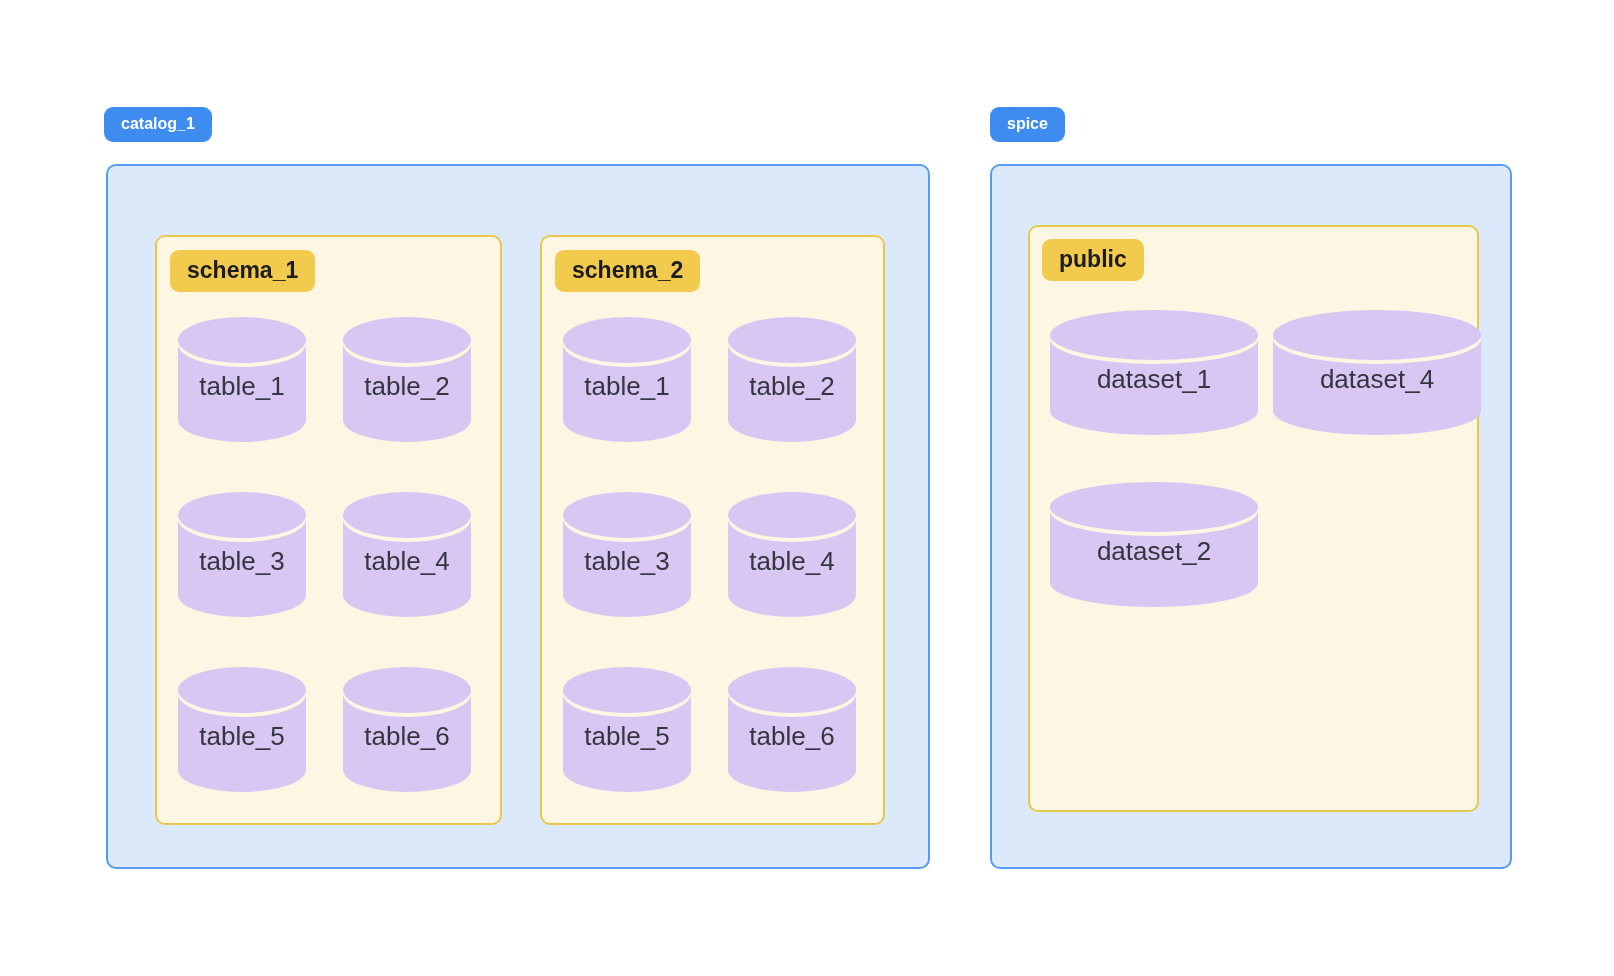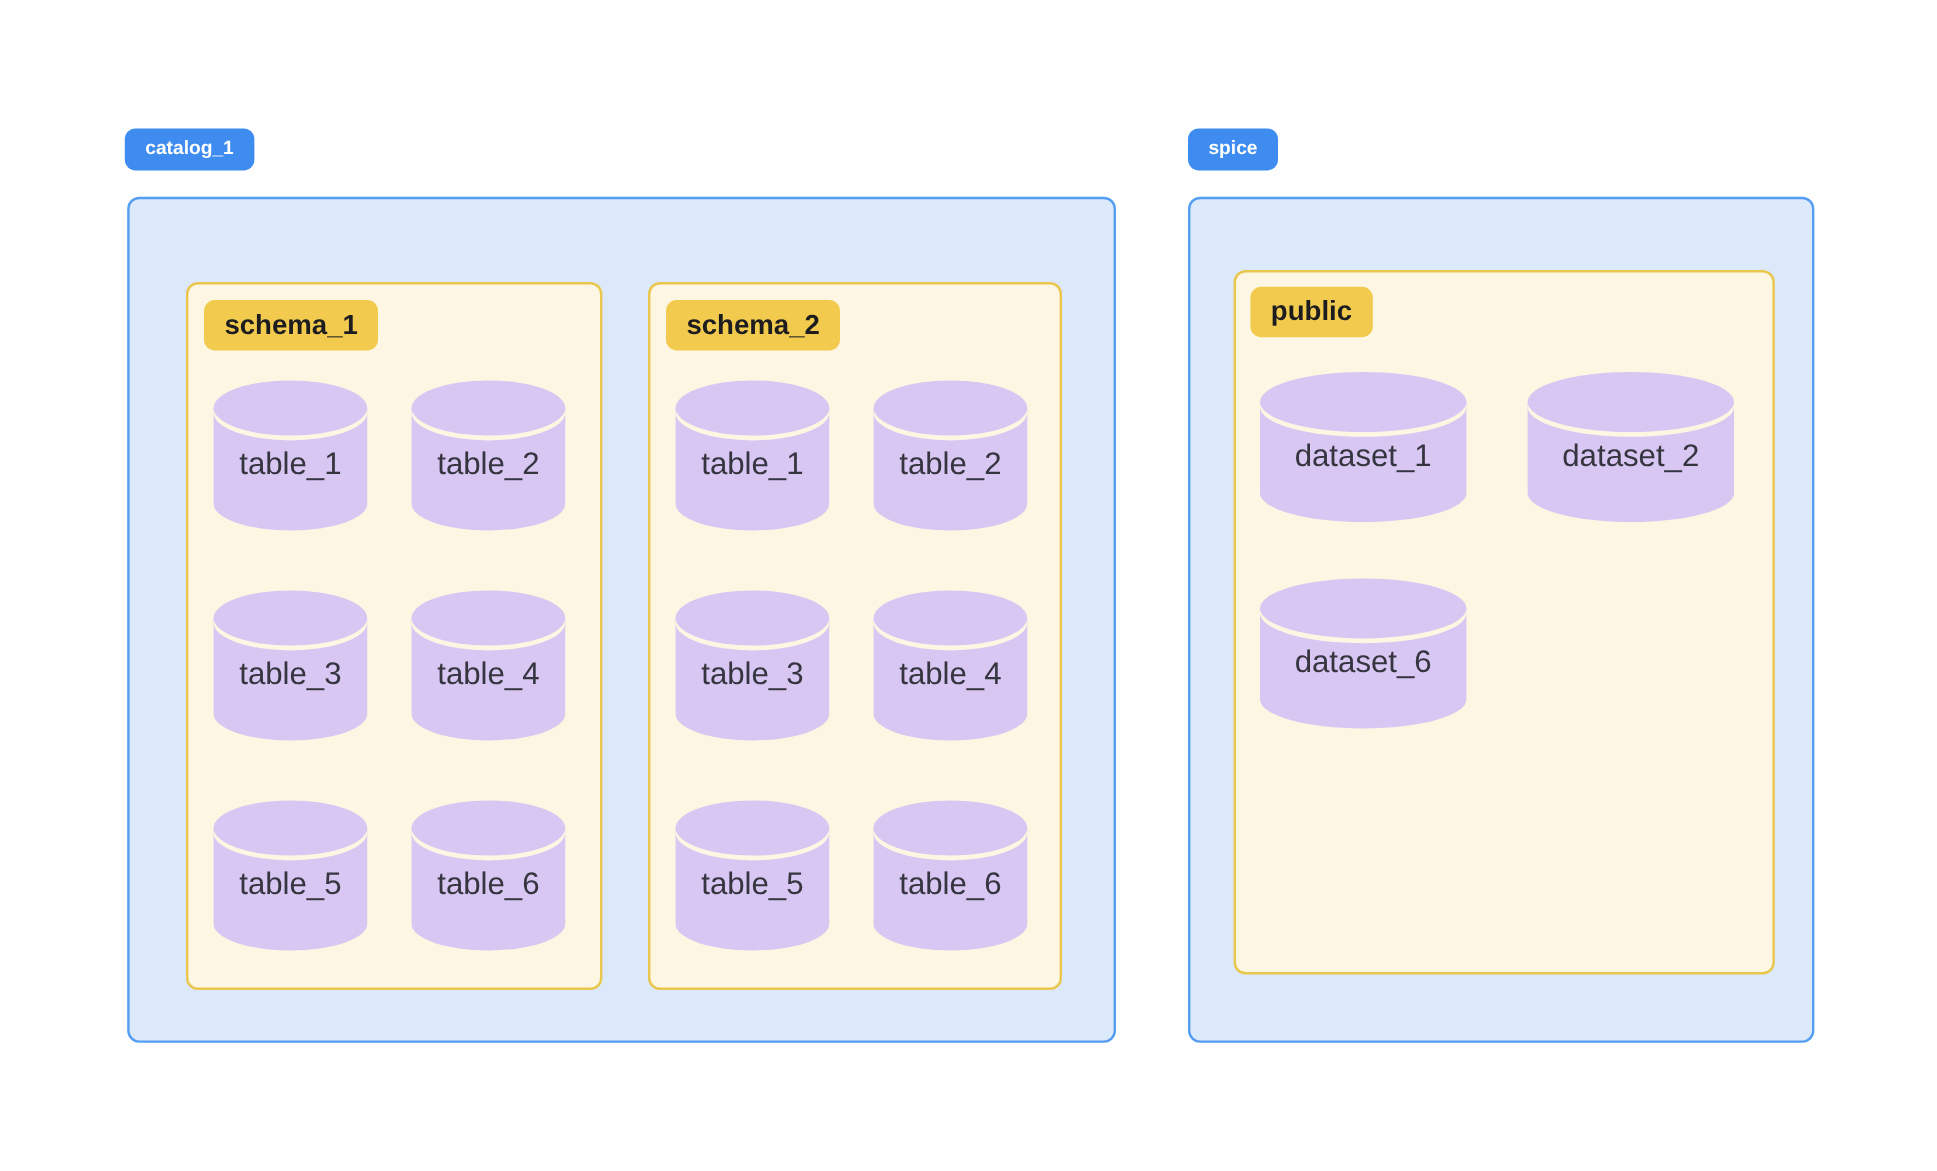--- a/index.html
+++ b/index.html
@@ -36,21 +36,21 @@
   .yellow-box { background: #fdf6e2; border: 2px solid #e9c74d; }
 
   
   .cyl-grid { position: absolute; display: grid; }
   .schema-grid { left: 21px; top: 80px; grid-template-columns: 128px 128px; column-gap: 37px; row-gap: 50px; }
   .public-grid { left: 20px; top: 83px; grid-template-columns: 188px 188px; column-gap: 35px; row-gap: 47px; }
 
   
   .cyl { position: relative; height: 125px; }
   .cyl.table-cyl   { width: 128px; --caph: 46px; --botr: 22px; }
-  .cyl.dataset-cyl { width: 172px; --caph: 50px; --botr: 24px; }
+  .cyl.dataset-cyl { width: 208px; --caph: 50px; --botr: 24px; }
 
   .cyl-body {
     position: absolute;
     left: 0; right: 0;
     top: calc(var(--caph) / 2);
     bottom: 0;
     background: #d8c6f3;
     border-radius: 0 0 50% 50% / 0 0 var(--botr) var(--botr);
   }
   .cyl-cap {
@@ -165,24 +165,24 @@
       <div class="tag yellow" style="left:12px; top:12px;">public</div>
       <div class="cyl-grid public-grid">
         <div class="cyl dataset-cyl">
           <div class="cyl-body"></div>
           <div class="cyl-cap"></div>
           <div class="cyl-label">dataset_1</div>
         </div>
         <div class="cyl dataset-cyl">
           <div class="cyl-body"></div>
           <div class="cyl-cap"></div>
-          <div class="cyl-label">dataset_2</div>
+          <div class="cyl-label">dataset_4</div>
         </div>
         <div class="cyl dataset-cyl">
           <div class="cyl-body"></div>
           <div class="cyl-cap"></div>
-          <div class="cyl-label">dataset_6</div>
+          <div class="cyl-label">dataset_2</div>
         </div>
       </div>
     </div>
   </div>
 
 </div>
 
 </body></html>

